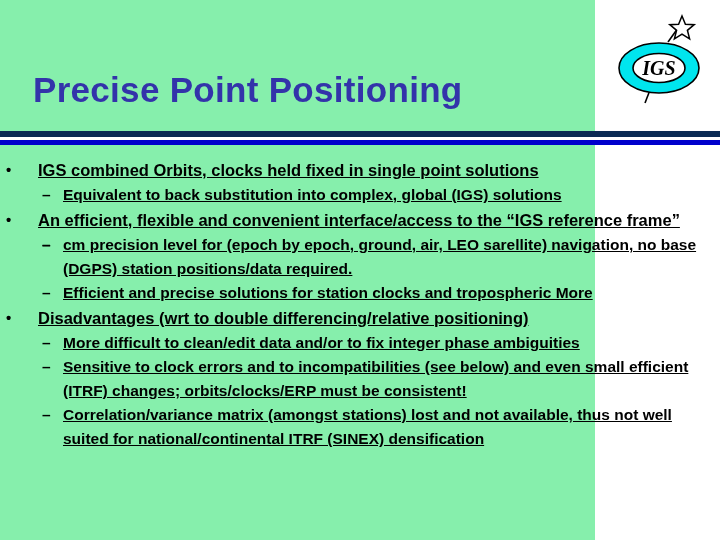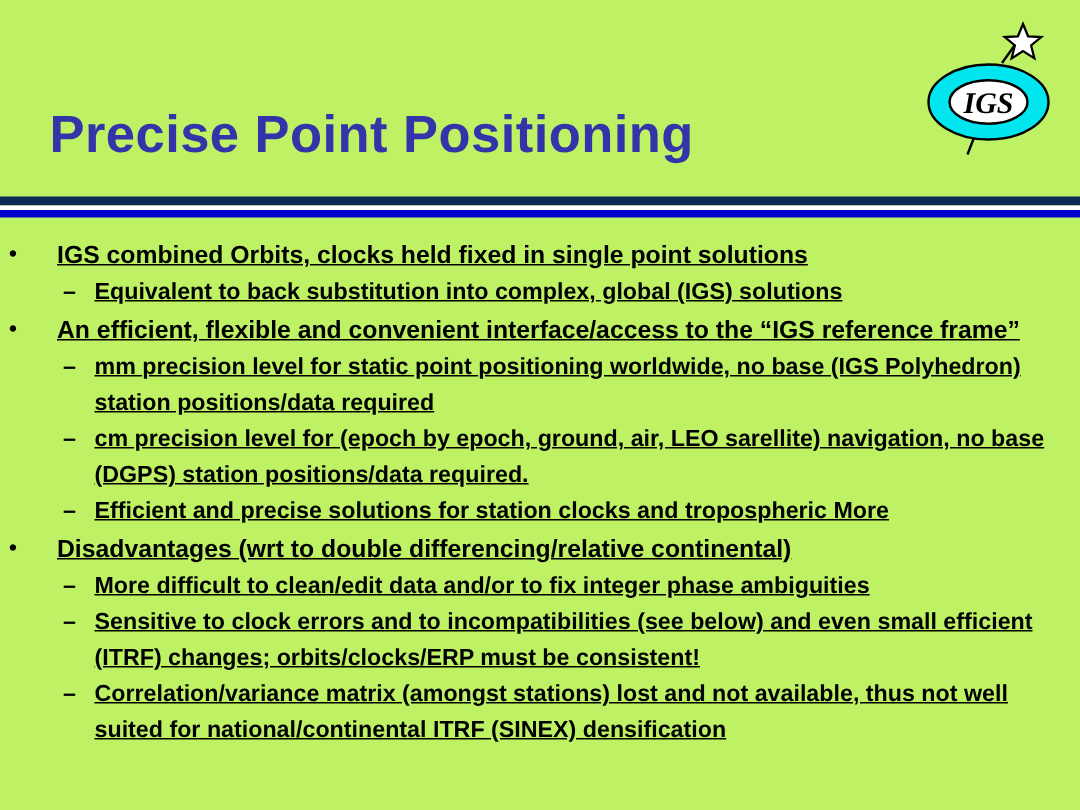--- a/index.html
+++ b/index.html
@@ -10,23 +10,23 @@
     width: 720px;
     height: 540px;
     background: #ffffff;
     font-family: "Liberation Sans", sans-serif;
     overflow: hidden;
     position: relative;
   }
 
   .slide {
     position: relative;
-    width: 720px;
+    width: 595px;
     height: 540px;
-    background: #bef264;
+    background: #86efac;
   }
 
   
   .title-area {
     position: absolute;
     left: 0;
     top: 0;
     width: 600px;
     height: 128px;
   }
@@ -161,22 +161,22 @@
   </div>
 
   <div class="rule-top"></div>
   <div class="rule-gap"></div>
   <div class="rule-bottom"></div>
 
   <div class="body-area" id="body-area">
       <div class="bullet lvl1"><span class="marker">•</span><span class="btext">IGS combined Orbits, clocks  held fixed in single point solutions</span></div>
       <div class="bullet lvl2"><span class="marker">–</span><span class="btext">Equivalent to back substitution into complex, global (IGS) solutions</span></div>
       <div class="bullet lvl1"><span class="marker">•</span><span class="btext">An efficient, flexible and convenient interface/access to the “IGS reference frame”</span></div>
-      <div class="bullet lvl2"><span class="marker">–</span><span class="btext">mm precision level for static point positioning worldwide, no base (IGS Polyhedron) station positions/data required</span></div>
+      <div class="bullet lvl2"><span class="marker">–</span></div>
       <div class="bullet lvl2"><span class="marker">–</span><span class="btext">cm precision level for (epoch by epoch, ground, air, LEO sarellite) navigation, no base  (DGPS) station positions/data required.</span></div>
       <div class="bullet lvl2"><span class="marker">–</span><span class="btext">Efficient and precise solutions for station clocks and  tropospheric More</span></div>
-      <div class="bullet lvl1"><span class="marker">•</span><span class="btext">Disadvantages (wrt to double differencing/relative continental)</span></div>
+      <div class="bullet lvl1"><span class="marker">•</span><span class="btext">Disadvantages (wrt to double differencing/relative positioning)</span></div>
       <div class="bullet lvl2"><span class="marker">–</span><span class="btext">More difficult to clean/edit data and/or to fix integer phase ambiguities</span></div>
       <div class="bullet lvl2"><span class="marker">–</span><span class="btext">Sensitive to clock  errors and to incompatibilities (see below) and even small efficient (ITRF) changes; orbits/clocks/ERP must be consistent!</span></div>
       <div class="bullet lvl2"><span class="marker">–</span><span class="btext">Correlation/variance matrix (amongst stations) lost and not available, thus not well suited for national/continental ITRF (SINEX) densification</span></div>
     </div>
 
 </div>
 
 </body></html>

